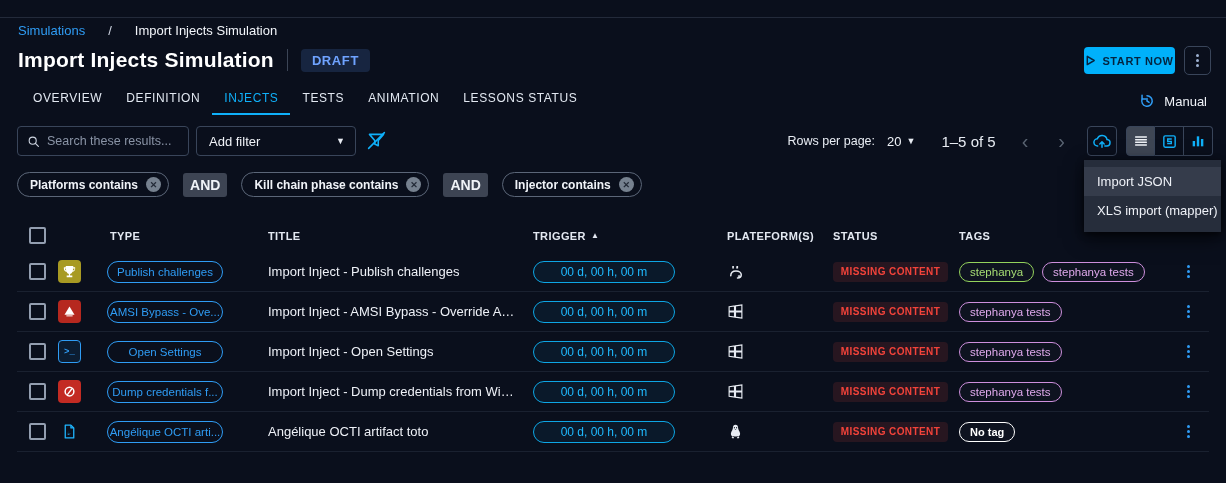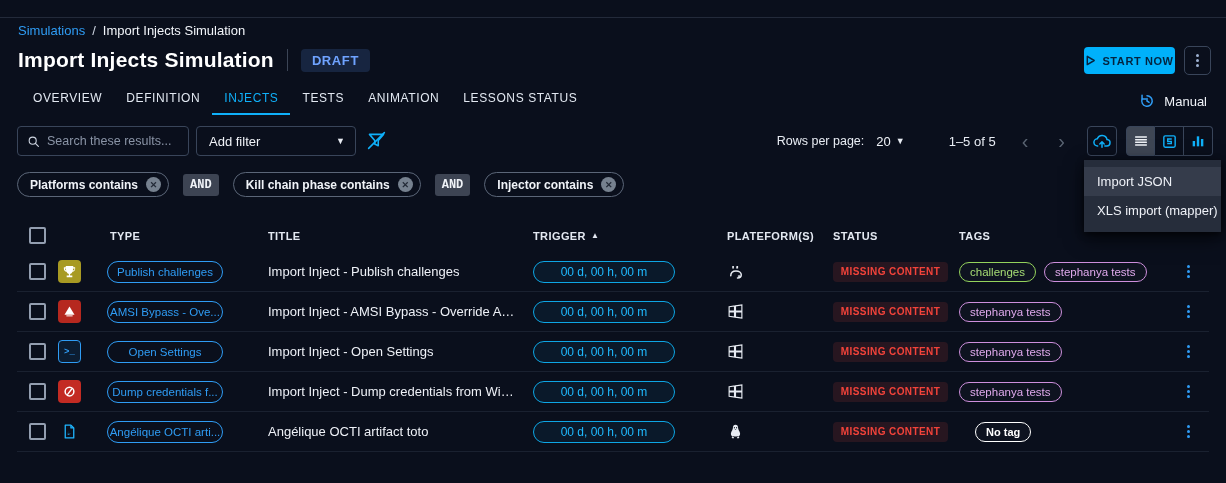--- a/index.html
+++ b/index.html
@@ -6,21 +6,21 @@
   html,body { background:#05080f; }
   .page {
     position:relative; width:1226px; height:483px;
     background:#0a0f1c; color:#e8ecf3;
     font-family:"Liberation Sans", sans-serif;
     overflow:hidden;
   }
   .topline { position:absolute; top:17px; left:0; right:0; height:1px; background:#232a3a; }
 
   
-  .breadcrumb { position:absolute; top:23px; left:18px; font-size:13px; display:flex; gap:7px; align-items:center; }
+  .breadcrumb { position:absolute; top:23px; left:18px; font-size:13px; display:flex; gap:23px; align-items:center; }
   .breadcrumb .link { color:#2f9cf4; cursor:pointer; }
   .breadcrumb .sep { color:#cfd6e2; }
   .breadcrumb .current { color:#f2f5fa; }
 
   
   .title-row { position:absolute; top:48px; left:18px; display:flex; align-items:center; gap:13px; }
   .page-title { font-size:21px; font-weight:bold; letter-spacing:.2px; color:#fff; }
   .title-divider { width:1px; height:22px; background:#3c4556; }
   .draft-chip {
     background:rgba(92,157,255,.16); color:#6fa3ff; font-size:13px; font-weight:bold;
@@ -66,21 +66,21 @@
     border:1px solid #39455a; border-radius:4px; display:flex; align-items:center;
     justify-content:space-between; padding:0 10px 0 12px; cursor:pointer;
   }
   .addfilter-box .label { font-size:13px; color:#f0f3f8; }
   .caret { font-size:9px; color:#e8ecf3; }
   .clearfilter-btn { position:absolute; top:130px; left:366px; cursor:pointer; }
 
   .toolbar-right { position:absolute; top:126px; right:13px; display:flex; align-items:center; }
   .rpp-label { font-size:12.5px; color:#e8ecf3; }
   .rpp-value { font-size:13px; color:#f0f3f8; margin-left:12px; display:flex; align-items:center; gap:5px; cursor:pointer; }
-  .range-label { font-size:13px; margin-left:44px; }
+  .range-label { font-size:15px; margin-left:26px; }
   .pag-chev { margin-left:26px; color:#5a6472; font-size:20px; line-height:1; cursor:default; user-select:none; }
   .pag-chev.next { margin-left:30px; }
   .cloud-btn {
     margin-left:22px; width:30px; height:30px; border:1px solid #39455a; border-radius:4px;
     background:transparent; display:flex; align-items:center; justify-content:center; cursor:pointer;
   }
   .segmented { display:flex; margin-left:9px; }
   .seg-btn {
     width:29px; height:30px; border:1px solid #39455a; background:transparent;
     display:flex; align-items:center; justify-content:center; cursor:pointer;
@@ -94,22 +94,22 @@
   .filter-chip {
     height:25px; border:1px solid #5b6678; border-radius:14px; display:flex; align-items:center;
     gap:8px; padding:0 7px 0 12px; cursor:pointer;
   }
   .filter-chip .label { font-size:12px; font-weight:bold; color:#f0f3f8; white-space:nowrap; }
   .chip-close {
     width:15px; height:15px; border-radius:50%; background:#76818f; color:#232a37;
     font-size:9px; font-weight:bold; display:flex; align-items:center; justify-content:center; cursor:pointer;
   }
   .and-badge {
-    background:#3d4453; color:#f0f3f8; font-size:12px; font-weight:bold;
-    padding:4px 7px; border-radius:3px; cursor:pointer;font-family:Liberation Mono, monospace;
+    background:#3d4453; color:#f0f3f8; font-size:14px; font-weight:bold;
+    padding:4px 7px; border-radius:3px; cursor:pointer;
   }
 
   
   .import-menu {
     position:absolute; top:160px; right:5px; width:137px; z-index:30;
     background:#262d3b; border-radius:0; padding:7px 0;
     box-shadow:0 6px 18px rgba(0,0,0,.65), 0 2px 6px rgba(0,0,0,.5);
   }
   .menu-item { height:29px; display:flex; align-items:center; padding:0 13px; font-size:13px; color:#eef1f7; cursor:pointer; white-space:nowrap; }
   .menu-item.highlight { background:#353c4b; }
@@ -161,21 +161,21 @@
     font-size:10px; font-weight:bold; letter-spacing:.4px; border-radius:4px;
     display:flex; align-items:center; justify-content:center; white-space:nowrap;
   }
   .tags-cell { padding-left:7px; display:flex; align-items:center; gap:8px; }
   .tag-chip {
     height:20px; padding:0 10px; border-radius:11px; font-size:11.5px;
     display:flex; align-items:center; white-space:nowrap; background:rgba(255,255,255,.02);
   }
   .tag-green  { border:1px solid #94d35c; color:#a6dd74; }
   .tag-purple { border:1px solid #ce8fdd; color:#dfa9ec; }
-  .tag-white  { border:1.5px solid #ffffff; color:#ffffff; font-weight:bold; font-size:11px;margin-left:16px; }
+  .tag-white  { border:1.5px solid #ffffff; color:#ffffff; font-weight:bold; font-size:11px; }
   .actions-cell { display:flex; align-items:center; justify-content:center; }
   .row-kebab { display:flex; flex-direction:column; gap:2px; cursor:pointer; padding:4px; }
   .row-kebab i { width:3px; height:3px; border-radius:50%; background:#2f9cf4; }
   svg { display:block; }
 </style>
 </head>
 <body>
 
 <div class="page">
   <div class="topline"></div>
@@ -341,21 +341,21 @@
           <svg width="18" height="18" viewBox="0 0 24 24">
             <path d="M7 4h2.2v3.4H7zM12.6 4h2.2v3.4h-2.6z" fill="#e8ecf3"></path>
             <path d="M5 17c0-4 3-6.5 7-6.5s7 2.3 7 5.3c0 2.5-2 4.2-5 4.2" fill="none" stroke="#e8ecf3" stroke-width="2" stroke-linecap="round"></path>
             <path d="M14 17.2l3.4 2.8-.6-4.3z" fill="#e8ecf3"></path>
           </svg>
         </span>
         <span class="status-cell">
             <span class="status-chip">MISSING CONTENT</span>
           </span>
         <span class="tags-cell">
-          <span class="tag-chip tag-green">challenges</span>
+          <span class="tag-chip tag-green">stephanya</span>
           <span class="tag-chip tag-purple">stephanya tests</span>
         </span>
         <span class="actions-cell">
             <span class="row-kebab">
               <i></i>
               <i></i>
               <i></i>
             </span>
           </span>
       </div>

